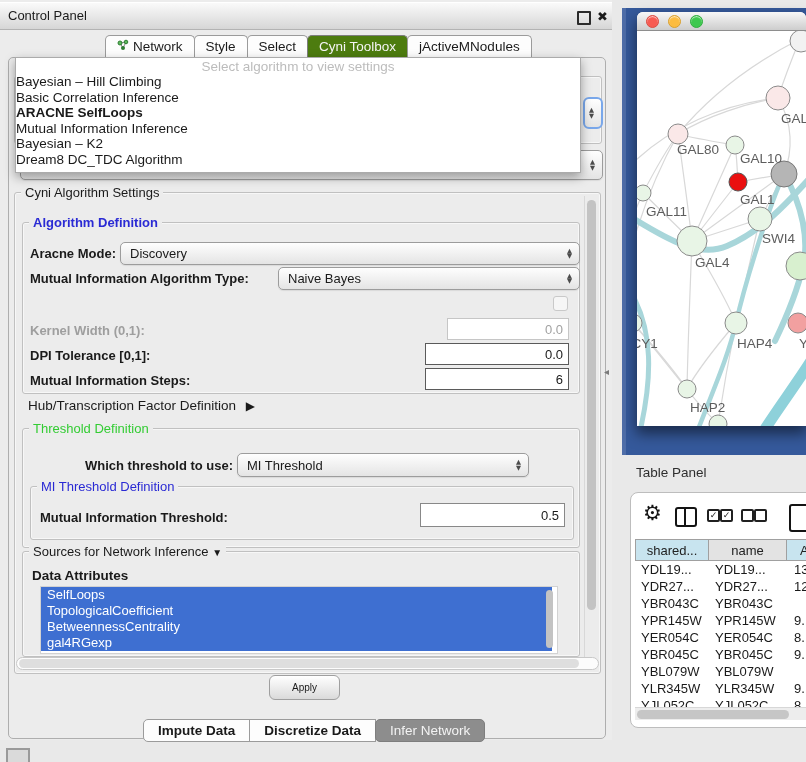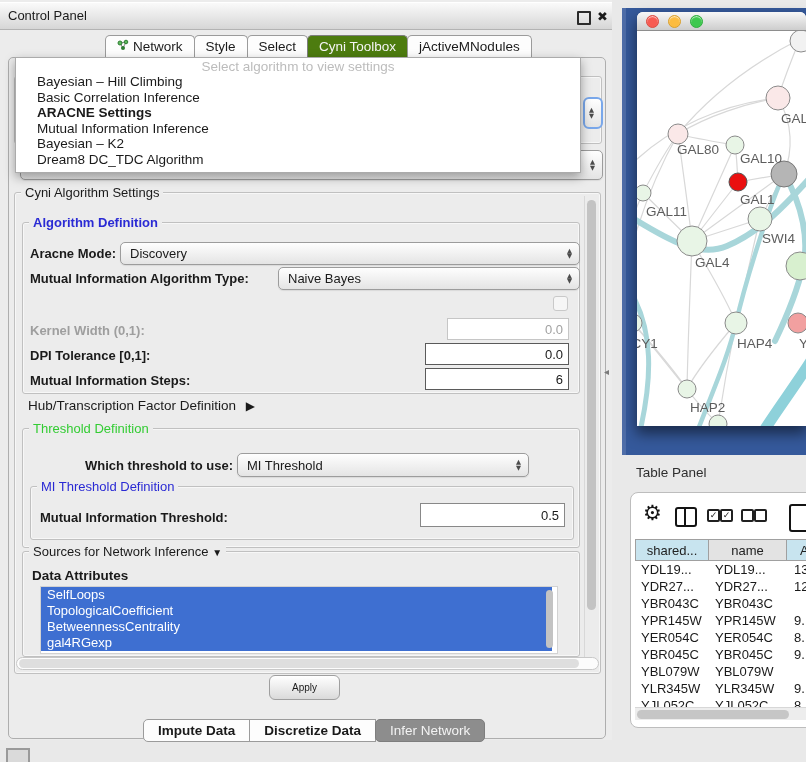--- a/index.html
+++ b/index.html
@@ -37,21 +37,21 @@
   .field{position:absolute;background:#ffffff;border:1px solid #5a5a5a;display:flex;align-items:center;
          justify-content:flex-end;padding:0 5px;font-size:13px;}
   .field.dis{border:1px solid #c6c6c6;color:#a2a2a2;}
   .lbl{position:absolute;font-size:13px;font-weight:bold;white-space:nowrap;}
   .lbl.dis{color:#9e9e9e;}
 
   
   #dd{left:15px;top:57px;width:564px;height:114px;background:#ffffff;border:1px solid #ababab;
       box-shadow:0 4px 10px rgba(0,0,0,.35);z-index:50;}
   #dd-hint{text-align:center;color:#bcbcbc;font-size:13.5px;height:15px;line-height:15px;margin-top:1px;}
-  .dd-item{height:15.6px;line-height:15.6px;padding-left:21px;font-size:13.5px;white-space:nowrap;}
+  .dd-item{height:15.6px;line-height:15.6px;padding-left:0;font-size:13.5px;white-space:nowrap;}
   .dd-item.sel{font-weight:bold;}
 
   
   .vtrack{position:absolute;background:#ececec;border-left:1px solid #d8d8d8;}
   .vthumb{position:absolute;background:#c3c3c3;border-radius:5px;}
   .hbar{position:absolute;background:#fcfcfc;border:1px solid #c8c8c8;border-radius:7px;}
   .hthumb{position:absolute;background:#dedede;border-radius:5px;}
 
   
   #attr-list{left:40px;top:586px;width:516px;height:66px;background:#ffffff;border:1px solid #d2d2d2;overflow:hidden;}
@@ -140,21 +140,21 @@
   <div class="combo" style="left:20px;top:150px;width:550px;height:28px;color:#9a9a9a;z-index:1;">
     <span>gal-filtered.sif default node</span>
     <span class="arrows">▲<span>▼</span></span>
   </div>
 
   <div class="abs" id="dd">
     <div id="dd-hint">Select algorithm to view settings</div>
     <div>
         <div class="dd-item">Bayesian – Hill Climbing</div>
         <div class="dd-item">Basic Correlation Inference</div>
-        <div class="dd-item sel">ARACNE Settings</div>
+        <div class="dd-item sel">ARACNE SelfLoops</div>
         <div class="dd-item">Mutual Information Inference</div>
         <div class="dd-item">Bayesian – K2</div>
         <div class="dd-item">Dream8 DC_TDC Algorithm</div>
       </div>
   </div>
 
   <div class="groupbox" style="left:14px;top:192px;width:585px;height:480px;">
     <span class="gtitle">Cyni Algorithm Settings</span>
   </div>
   <div class="vtrack" style="left:584px;top:196px;width:13px;height:470px;">

